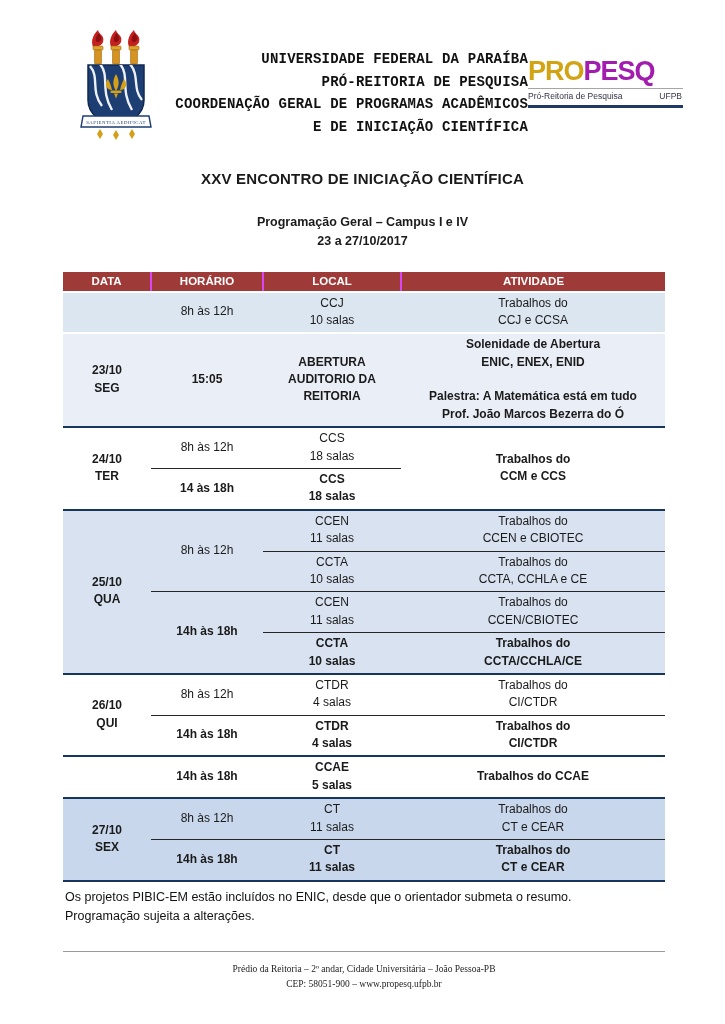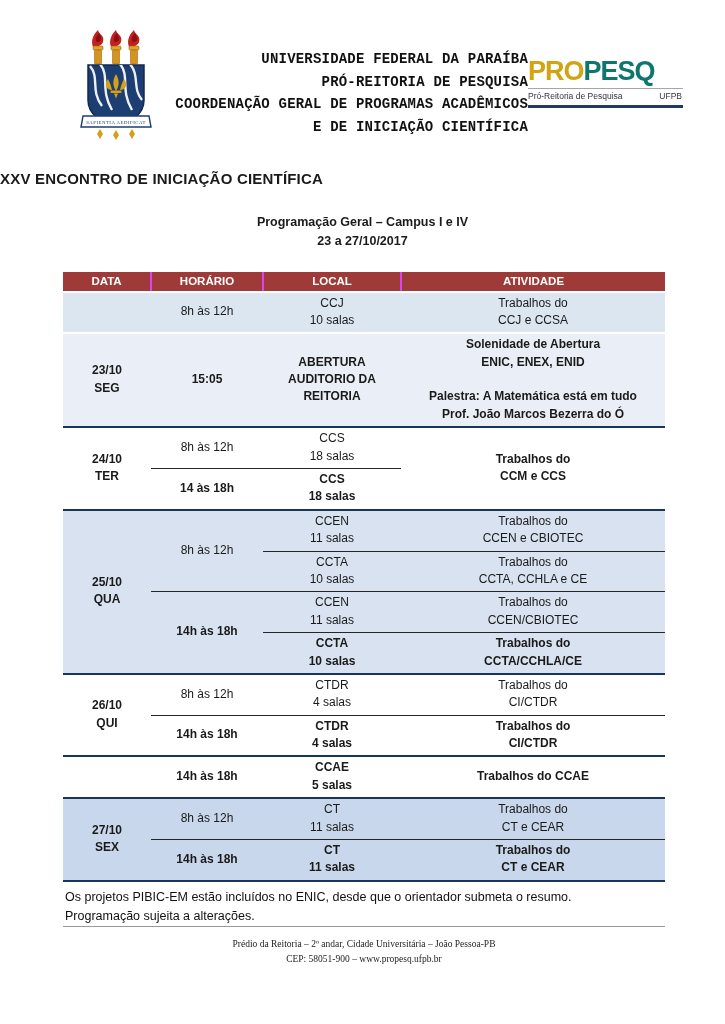--- a/index.html
+++ b/index.html
@@ -7,29 +7,29 @@
   .page { position:relative; width:725px; height:1024px; overflow:hidden; background:#fff; }
 
   
   .hdr { display:flex; align-items:flex-start; padding:28px 42px 0 70px; }
   .crest { width:92px; height:118px; flex:0 0 92px; }
   .org { flex:1; text-align:right; margin-top:20px; font-family:Liberation Mono, monospace;
          font-weight:bold; font-size:14px; line-height:1.62; letter-spacing:.2px; color:#111; }
   .propesq { width:155px; flex:0 0 155px; margin-top:30px; }
   .brand { font-size:27px; font-weight:bold; letter-spacing:-1px; line-height:1; white-space:nowrap; }
   .brand .pro  { color:#d2a312; }
-  .brand .pesq { color:#0f766e; }
+  .brand .pesq { color:#a21caf; }
   .ptag { display:flex; justify-content:space-between; align-items:baseline;
           border-top:1px solid #a6a6a6; margin-top:3px; padding:2px 1px 3px 0;
           font-size:8.5px; color:#333347; white-space:nowrap; }
   .ptag .ufpb { font-size:8.5px; color:#333347; margin-left:6px; }
   .prule { height:2.5px; background:#1f3864; margin-top:1px; }
 
   
-  .title { text-align:left; font-size:15px; font-weight:bold; margin-top:24px; letter-spacing:.2px; }
+  .title { text-align:center; font-size:15px; font-weight:bold; margin-top:24px; letter-spacing:.2px; }
   .subtitle { text-align:center; font-size:12.5px; font-weight:bold; margin-top:26px; line-height:1.5; }
 
   
   table.sched { margin:21px 0 0 63px; width:602px; border-collapse:collapse; table-layout:fixed;
                 font-size:12px; text-align:center; }
   table.sched th { background:#9e3b38; color:#fff; font-size:11.5px; font-weight:bold;
                    padding:3px 0 4px; border-bottom:2px solid #fff; border-left:2px solid #d946ef; }
   table.sched th:first-child { border-left:none; }
   table.sched td { padding:2px 4px 3px; line-height:1.45; vertical-align:middle; white-space:pre-line; }
   .bg1 { background:#dce6f1; }   
@@ -38,21 +38,21 @@
   .bg4 { background:#c9d7ec; }   
   .date { font-weight:bold; }
   .boldrow td { font-weight:bold; }
   .wsep { border-bottom:2px solid #ffffff; }          
   .bsep { border-bottom:2px solid #17365d;font-weight:bold; }          
   .tsep { border-bottom:1px solid #262626; }          
 
   
   .notes { margin:6px 0 0 65px; font-size:12.5px; line-height:1.5; color:#111; }
   .notes p { margin:0; }
-  .footer { position:absolute; left:63px; width:602px; top:926px;
+  .footer { position:absolute; left:63px; width:602px; top:951px;
             border-top:1px solid #9a9a9a; padding-top:10px; text-align:center;
             font-family:"Liberation Serif", serif; font-size:9.5px; color:#222; line-height:1.6; }
 </style>
 </head>
 <body>
 
 <div class="page">
 
   <div class="hdr">
 

